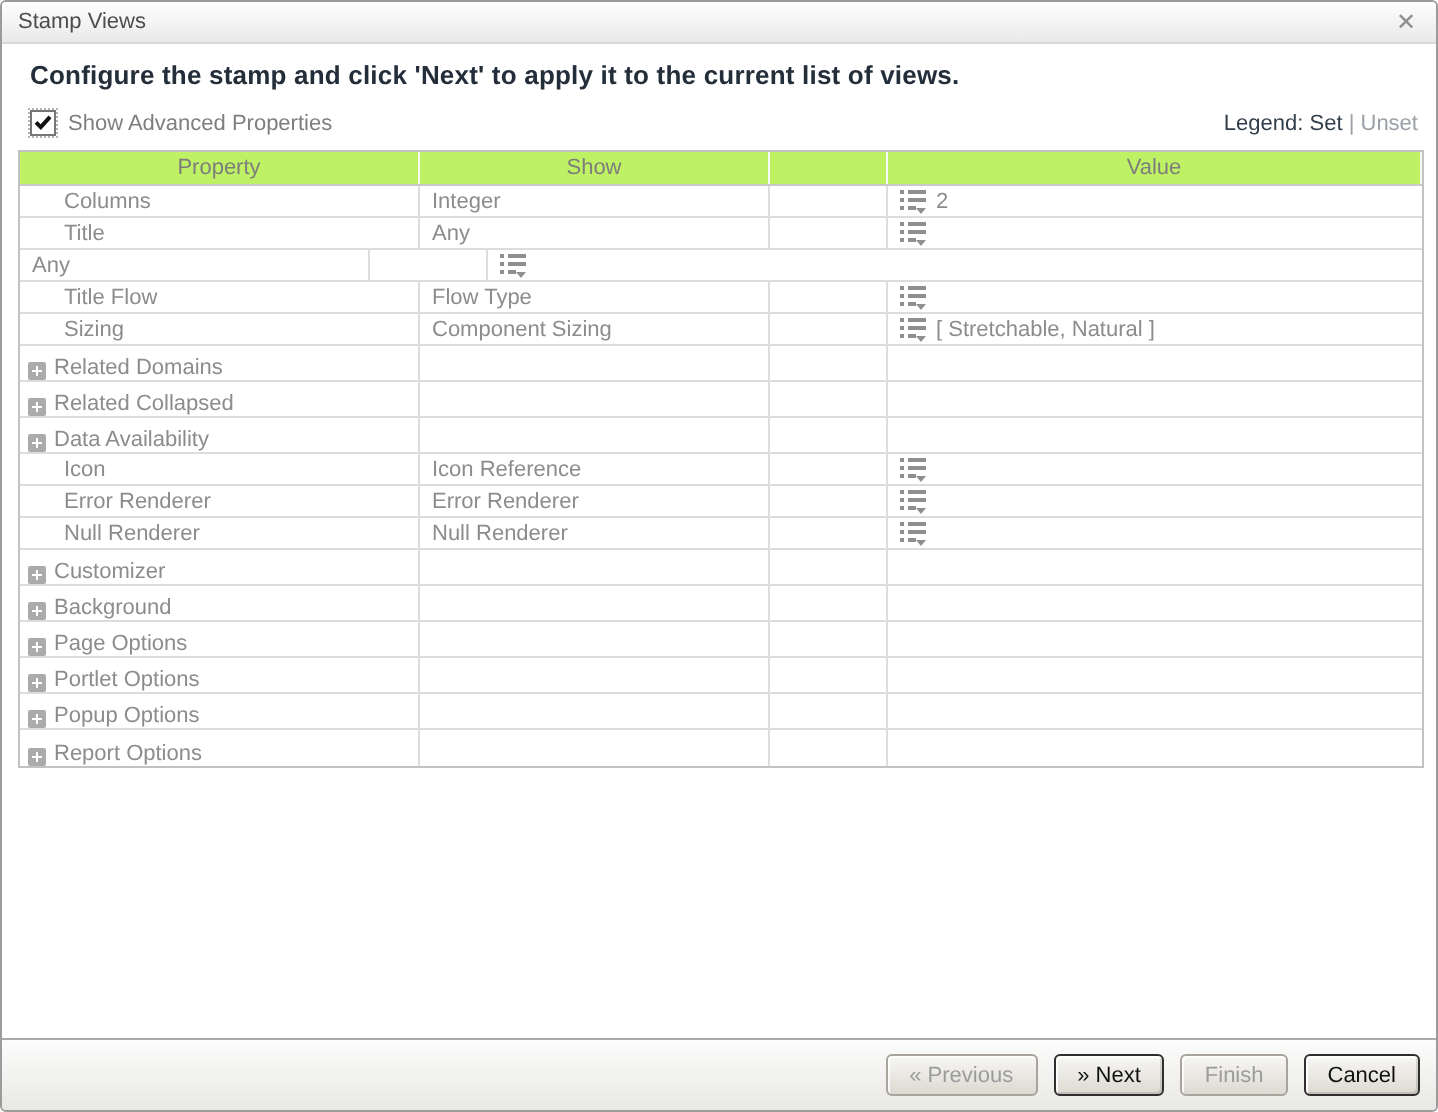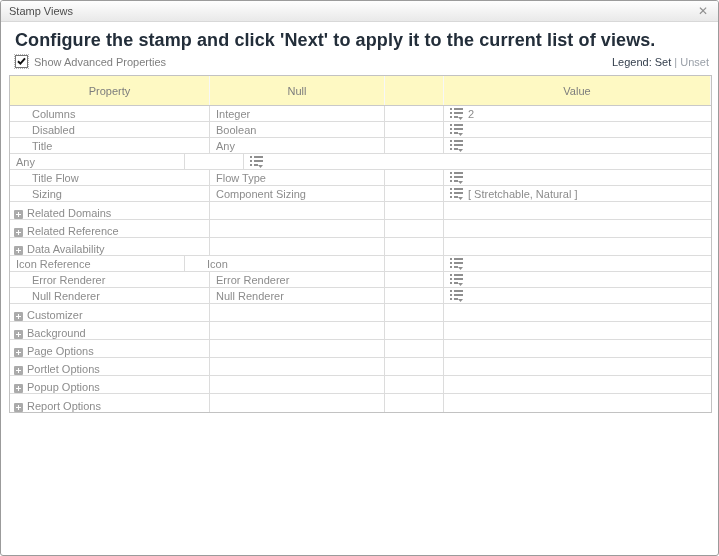--- a/index.html
+++ b/index.html
@@ -19,42 +19,42 @@
     border-bottom:1px solid #d8d8d8;
     font-size:11px; color:#4c4c4c;
   }
   .titlebar .close {
     margin-left:auto; color:#8f8f8f; font-size:12px; line-height:12px;
     cursor:default; padding:1px 2px;
   }
   
   .instruction {
     position:absolute; left:14px; top:29px;
-    font-size:18px; font-weight:bold; color:#232e3a; letter-spacing:0.1px;
+    font-size:13px; font-weight:bold; color:#232e3a; letter-spacing:0.1px;
   }
   .controls-row {
     position:absolute; left:14px; right:9px; top:53px; height:15px;
     display:flex; align-items:center; font-size:11px;
   }
   .cb { display:flex; align-items:center; gap:6px; color:#7e7e7e; }
   .cbbox {
     width:13px; height:13px; box-sizing:border-box; background:#fff;
     border:1px solid #767676; outline:1px dotted #b5b5b5; outline-offset:0px;
     display:flex; align-items:center; justify-content:center;
   }
   .legend { margin-left:auto; color:#9aa0a8; }
   .legend .strong { color:#333e4c; }
   
   .grid {
     position:absolute; left:8px; top:74px; width:703px; box-sizing:border-box;
     border:1px solid #c2c2c2; font-size:11px; color:#8c8c8c; background:#fff;
   }
   .grid-row { display:flex; box-sizing:border-box; border-bottom:1px solid #dcdcdc; }
   .grid-row:last-child { border-bottom:none; }
-  .grid-head { height:30px; background:#fef9c3; color:#7d7d7d; border-bottom:1px solid #c9c9c9; }
+  .grid-head { height:17px; background:#bef264; color:#7d7d7d; border-bottom:1px solid #c9c9c9; }
   .grid-head .cell { border-right:1px solid #f7f7f7; display:flex; align-items:center; justify-content:center; }
   .cell { box-sizing:border-box; overflow:hidden; white-space:nowrap; display:flex; align-items:center; }
   .c-prop  { width:200px; border-right:1px solid #dcdcdc; padding-left:22px; }
   .c-type  { width:175px; border-right:1px solid #dcdcdc; padding-left:6px; }
   .c-spacer{ width:59px;  border-right:1px solid #dcdcdc; }
   .c-value { flex:1; padding-left:6px; gap:5px; }
   .grid-head .c-prop, .grid-head .c-type, .grid-head .c-value { padding-left:0; }
   .grid-row.property { height:16px; }
   .grid-row.group    { height:18px; }
   .grid-row.group .c-prop { padding-left:4px; gap:4px;align-items:flex-end; }
@@ -105,21 +105,21 @@
       <span class="strong">Legend:</span>
       <span class="strong">Set</span>
       <span>|</span>
       <span>Unset</span>
     </span>
   </div>
 
   <div class="grid">
     <div class="grid-row grid-head">
       <div class="cell c-prop">Property</div>
-      <div class="cell c-type">Null</div>
+      <div class="cell c-type">Show</div>
       <div class="cell c-spacer"></div>
       <div class="cell c-value">Value</div>
     </div>
     <div>
         <div class="grid-row property">
           <div class="cell c-prop">
             <span>Columns</span>
           </div>
           <div class="cell c-type">
             <span>Integer</span>
@@ -135,43 +135,20 @@
                 <rect x="0" y="9" width="2" height="2"></rect>
                 <rect x="4" y="9" width="4" height="2"></rect>
                 <polygon points="8,10 13,10 10.5,13"></polygon>
               </svg>
             </span>
             <span>2</span>
           </div>
         </div>
         <div class="grid-row property">
           <div class="cell c-prop">
-            <span>Disabled</span>
-          </div>
-          <div class="cell c-type">
-            <span>Boolean</span>
-          </div>
-          <div class="cell c-spacer"></div>
-          <div class="cell c-value">
-            <span class="value-icon">
-              <svg width="13" height="13" viewBox="0 0 13 13" fill="#8f8f8f">
-                <rect x="0" y="1" width="2" height="2"></rect>
-                <rect x="4" y="1" width="9" height="2"></rect>
-                <rect x="0" y="5" width="2" height="2"></rect>
-                <rect x="4" y="5" width="9" height="2"></rect>
-                <rect x="0" y="9" width="2" height="2"></rect>
-                <rect x="4" y="9" width="4" height="2"></rect>
-                <polygon points="8,10 13,10 10.5,13"></polygon>
-              </svg>
-            </span>
-            <span></span>
-          </div>
-        </div>
-        <div class="grid-row property">
-          <div class="cell c-prop">
             <span>Title</span>
           </div>
           <div class="cell c-type">
             <span>Any</span>
           </div>
           <div class="cell c-spacer"></div>
           <div class="cell c-value">
             <span class="value-icon">
               <svg width="13" height="13" viewBox="0 0 13 13" fill="#8f8f8f">
                 <rect x="0" y="1" width="2" height="2"></rect>
@@ -271,21 +248,21 @@
         </div>
         <div class="grid-row group">
           <div class="cell c-prop">
             <span class="plus-wrap">
               <svg width="9" height="9" viewBox="0 0 9 9">
                 <rect width="9" height="9" rx="1" fill="#ababab"></rect>
                 <rect x="2" y="4" width="5" height="1" fill="#fff"></rect>
                 <rect x="4" y="2" width="1" height="5" fill="#fff"></rect>
               </svg>
             </span>
-            <span>Related Reference</span>
+            <span>Related Collapsed</span>
           </div>
           <div class="cell c-type">
             <span></span>
           </div>
           <div class="cell c-spacer"></div>
           <div class="cell c-value"></div>
         </div>
         <div class="grid-row group">
           <div class="cell c-prop">
             <span class="plus-wrap">
@@ -297,25 +274,25 @@
             </span>
             <span>Data Availability</span>
           </div>
           <div class="cell c-type">
             <span></span>
           </div>
           <div class="cell c-spacer"></div>
           <div class="cell c-value"></div>
         </div>
         <div class="grid-row property">
+          <div class="cell c-prop">
+            <span>Icon</span>
+          </div>
           <div class="cell c-type">
             <span>Icon Reference</span>
-          </div>
-          <div class="cell c-prop">
-            <span>Icon</span>
           </div>
           <div class="cell c-spacer"></div>
           <div class="cell c-value">
             <span class="value-icon">
               <svg width="13" height="13" viewBox="0 0 13 13" fill="#8f8f8f">
                 <rect x="0" y="1" width="2" height="2"></rect>
                 <rect x="4" y="1" width="9" height="2"></rect>
                 <rect x="0" y="5" width="2" height="2"></rect>
                 <rect x="4" y="5" width="9" height="2"></rect>
                 <rect x="0" y="9" width="2" height="2"></rect>
@@ -470,14 +447,20 @@
           </div>
           <div class="cell c-type">
             <span></span>
           </div>
           <div class="cell c-spacer"></div>
           <div class="cell c-value"></div>
         </div>
       </div>
   </div>
 
+  <div class="footer">
+    <button class="btn disabled">« Previous</button>
+    <button class="btn">» Next</button>
+    <button class="btn disabled">Finish</button>
+    <button class="btn">Cancel</button>
+  </div>
 
 </div>
 
 </body></html>

